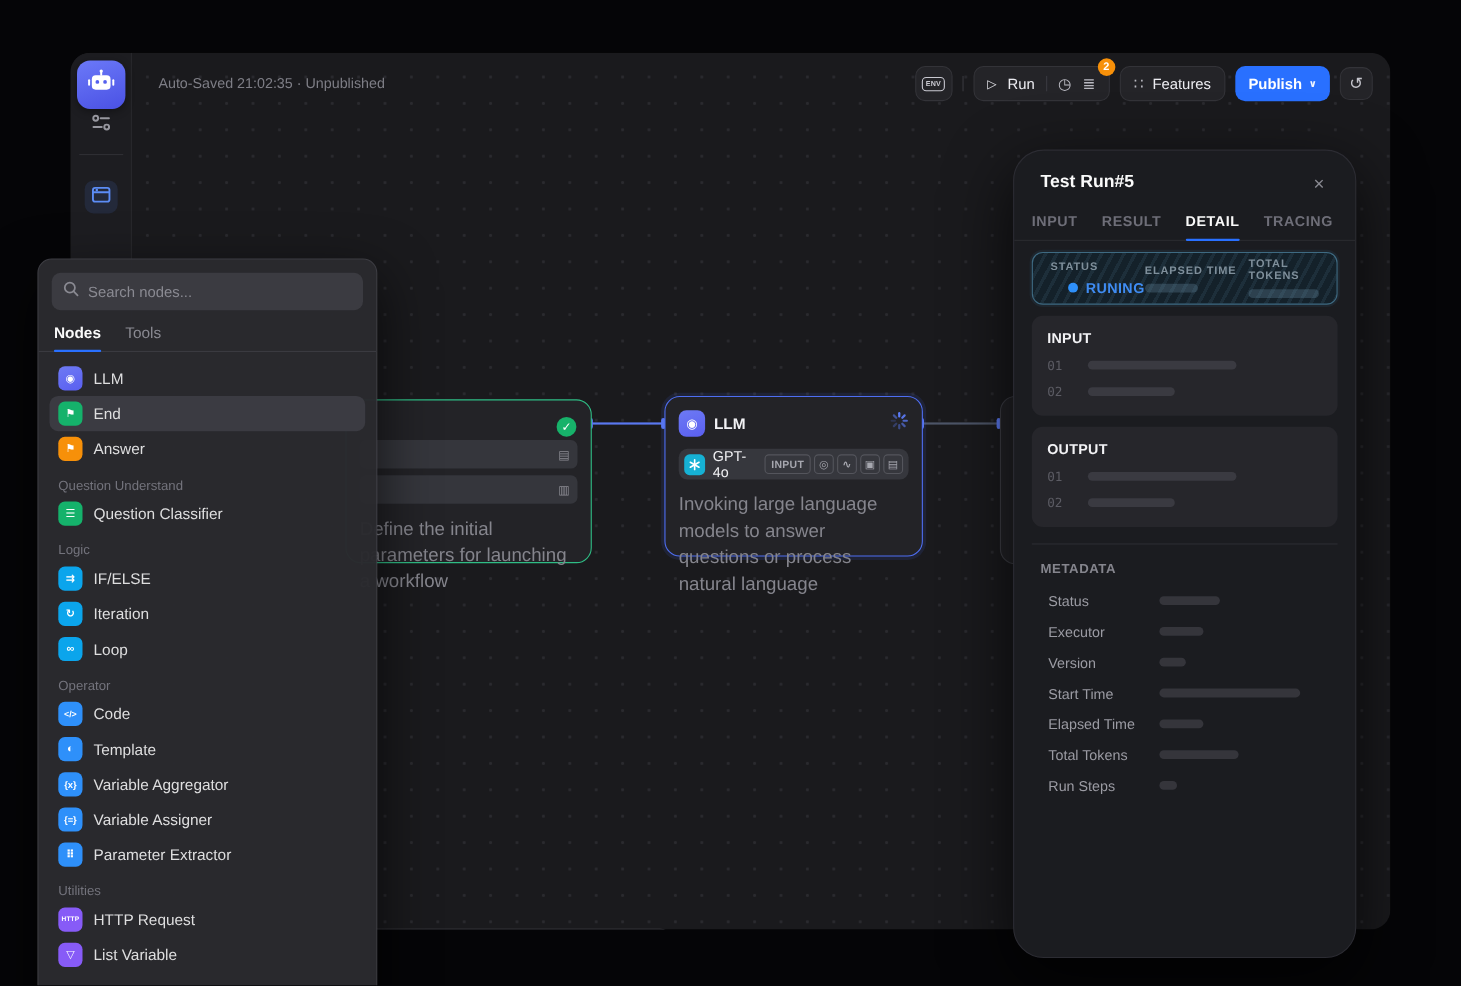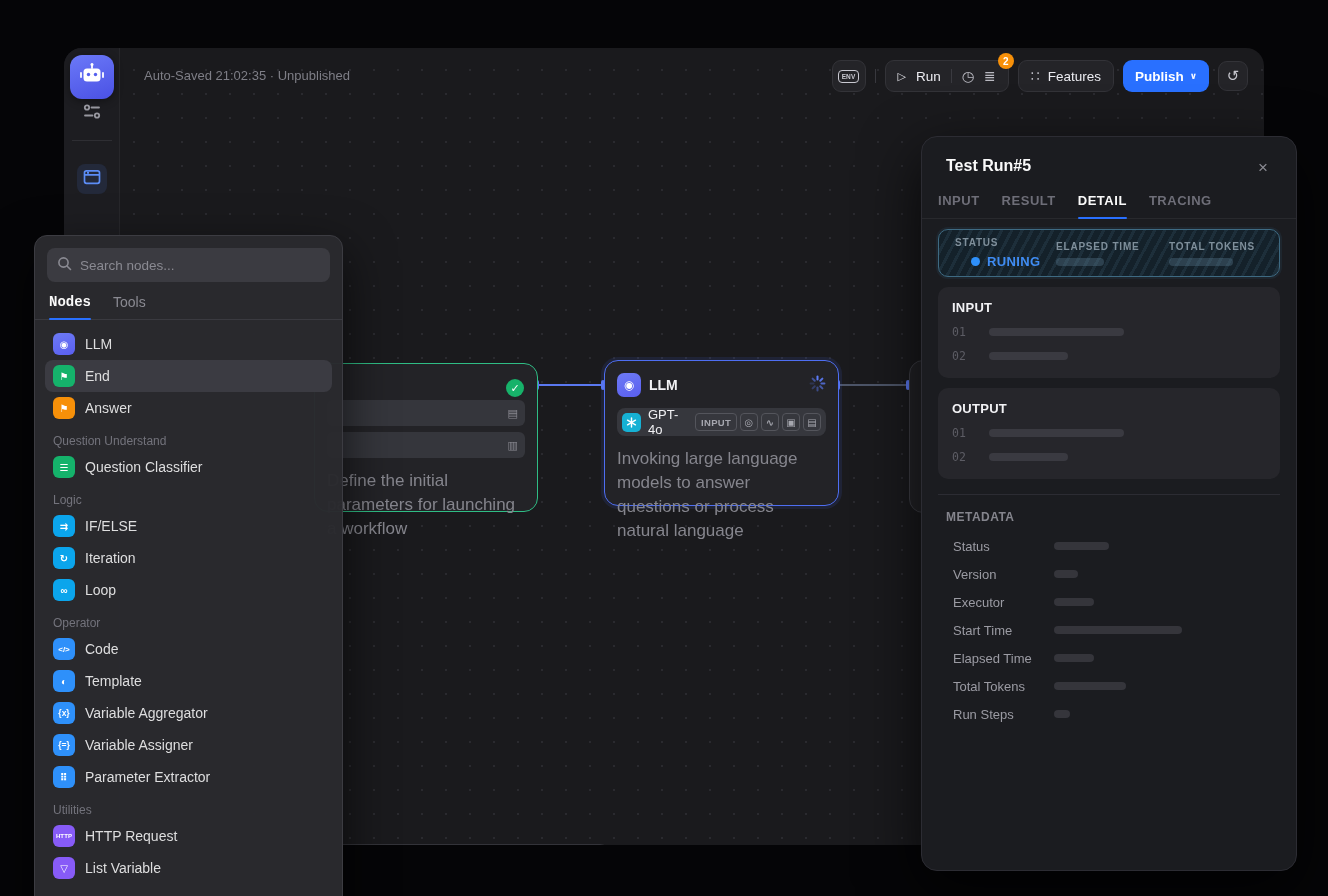--- a/index.html
+++ b/index.html
@@ -75,39 +75,39 @@
     border-radius:10px; display:flex; align-items:center; justify-content:flex-end; gap:5px; padding:0 10px; z-index:5; }
 
   
   .nodes-panel { position:absolute; left:34px; top:207px; width:309px; height:765px; background:rgba(42,42,46,.98);
     border:1px solid #3c3c42; border-radius:13px; z-index:20; box-shadow:0 18px 50px rgba(0,0,0,.65); overflow:hidden;margin-top:28px; }
   .search-box { margin:12px 12px 6px; height:34px; background:#3b3b41; border-radius:8px; display:flex; align-items:center; gap:8px; padding:0 10px; }
   .search-box input { background:transparent; border:none; outline:none; color:#e6e6ea; font-size:13.5px; width:100%; font-family:inherit; }
   .search-box input::placeholder { color:#8a8a92; }
   .np-tabs { display:flex; gap:22px; padding:6px 14px 0; border-bottom:1px solid #3a3a40; }
   .np-tab { font-size:14px; color:#8a8a92; padding-bottom:9px; position:relative; }
-  .np-tab.active { color:#fafafa; font-weight:700;font-family:Liberation Mono, monospace; }
+  .np-tab.active { color:#fafafa; font-weight:700; }
   .np-tab.active::after { content:""; position:absolute; left:0; right:0; bottom:-1px; height:2px; background:#2970ff; border-radius:2px; }
   .np-list { padding:8px 10px; }
   .np-item { height:32px; display:flex; align-items:center; gap:10px; padding:0 8px; border-radius:8px; }
   .np-item.active { background:#3b3b42; }
   .np-ic { width:22px; height:22px; border-radius:6px; display:flex; align-items:center; justify-content:center; color:#fff; font-size:10px; font-weight:600; flex:none; }
   .np-ic.http { font-size:6px; font-weight:800; letter-spacing:.02em; }
   .np-label { font-size:14px; color:#dededf; }
   .np-section { font-size:12px; color:#73737c; padding:10px 8px 3px; }
   .ic-indigo { background:linear-gradient(160deg,#6d7af4,#5a5ff0); }
   .ic-green { background:#15b26b; }
   .ic-orange { background:#f79009; }
   .ic-cyan { background:#0ba5ec; }
   .ic-blue { background:#2e90fa; }
   .ic-purple { background:#875bf7; }
 
   
-  .run-panel { position:absolute; left:921px; top:136px; width:376px; height:735px; background:#1b1c20;
-    border:1px solid #2c2c33; border-radius:16px; z-index:15; box-shadow:0 20px 60px rgba(0,0,0,.75); overflow:hidden; }
+  .run-panel { position:absolute; left:921px; top:136px; width:312px; height:735px; background:#1b1c20;
+    border:1px solid #2c2c33; border-radius:28px; z-index:15; box-shadow:0 20px 60px rgba(0,0,0,.75); overflow:hidden; }
   .rp-header { padding:20px 24px 0; }
   .rp-title { font-size:16px; font-weight:700; color:#fafafa; }
   .rp-close { position:absolute; right:20px; top:18px; width:26px; height:26px; display:flex; align-items:center; justify-content:center;
     color:#8a8a92; font-size:17px; border-radius:6px; }
   .rp-tabs { display:flex; gap:22px; padding:0 16px; margin-top:18px; border-bottom:1px solid rgba(255,255,255,.06); }
   .rp-tab { font-size:13px; font-weight:600; letter-spacing:.04em; color:#6e6e78; padding-bottom:10px; position:relative; }
   .rp-tab.active { color:#fafafa; }
   .rp-tab.active::after { content:""; position:absolute; left:0; right:0; bottom:-1px; height:2.5px; background:#2970ff; border-radius:2px; }
   .rp-body { padding:10px 16px 16px; }
   .status-card { border:1px solid #3e6a82; border-radius:10px; height:48px; display:flex; align-items:center; padding:0 16px;
@@ -425,28 +425,28 @@
       </div>
 
       <div class="rp-divider"></div>
       <div class="meta-title">METADATA</div>
 
       <div class="meta-row">
         <span class="meta-label">Status</span>
         <span class="sk meta-sk" style="width:55px;"></span>
       </div>
       <div class="meta-row">
+        <span class="meta-label">Executor</span>
+        <span class="sk meta-sk" style="width:40px;"></span>
+      </div>
+      <div class="meta-row">
         <span class="meta-label">Version</span>
         <span class="sk meta-sk" style="width:24px;"></span>
       </div>
       <div class="meta-row">
-        <span class="meta-label">Executor</span>
-        <span class="sk meta-sk" style="width:40px;"></span>
-      </div>
-      <div class="meta-row">
         <span class="meta-label">Start Time</span>
         <span class="sk meta-sk" style="width:128px;"></span>
       </div>
       <div class="meta-row">
         <span class="meta-label">Elapsed Time</span>
         <span class="sk meta-sk" style="width:40px;"></span>
       </div>
       <div class="meta-row">
         <span class="meta-label">Total Tokens</span>
         <span class="sk meta-sk" style="width:72px;"></span>

